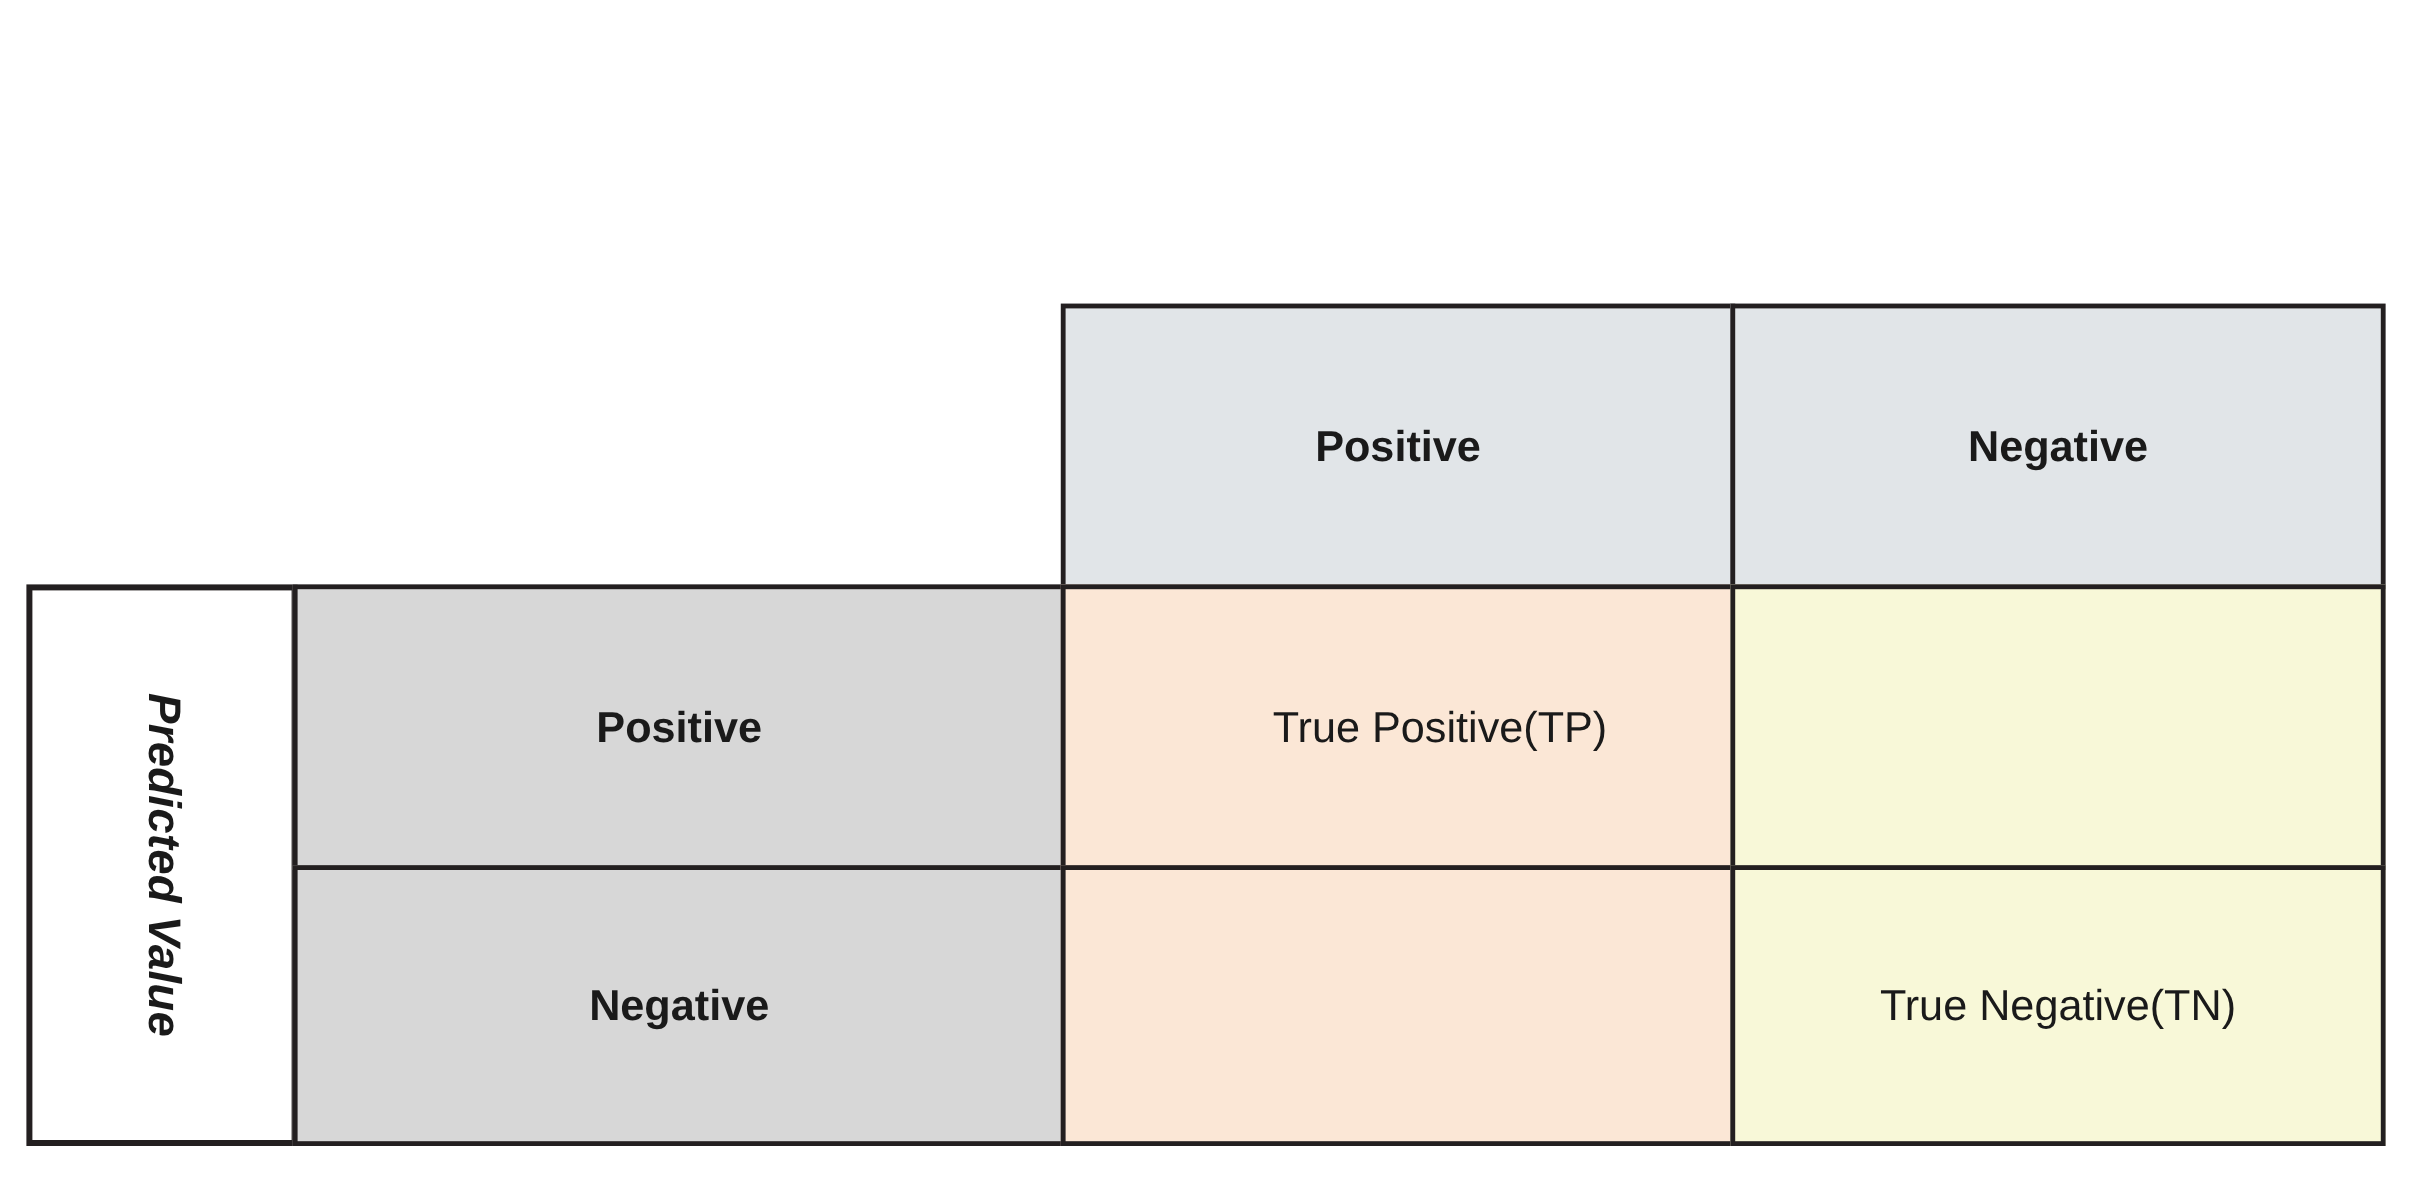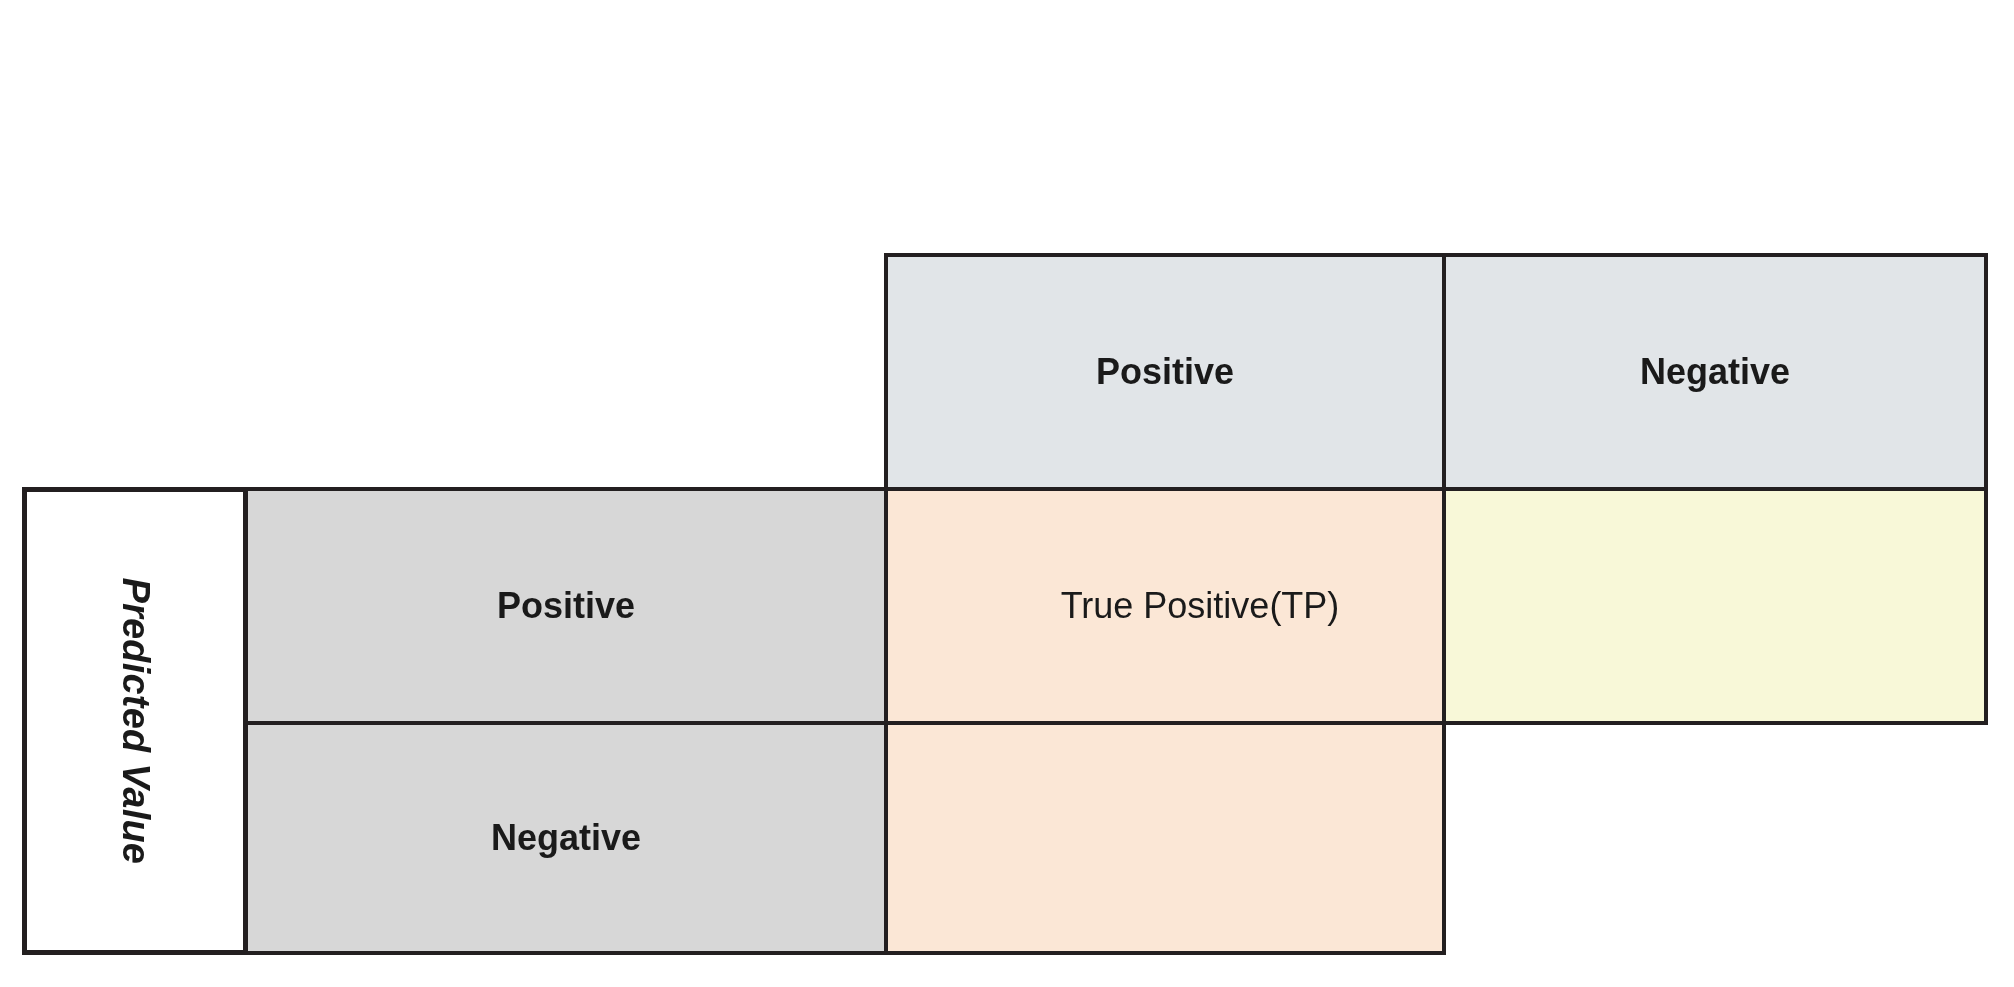--- a/index.html
+++ b/index.html
@@ -150,14 +150,17 @@
   </div>
 
   <div class="cell quad" id="cell-fp">
     
   </div>
 
   <div class="cell quad" id="cell-fn">
     
   </div>
 
+  <div class="cell quad" id="cell-tn">
+    <span class="quad-label">True Negative(TN)</span>
+  </div>
 
 </div>
 
 </body></html>

